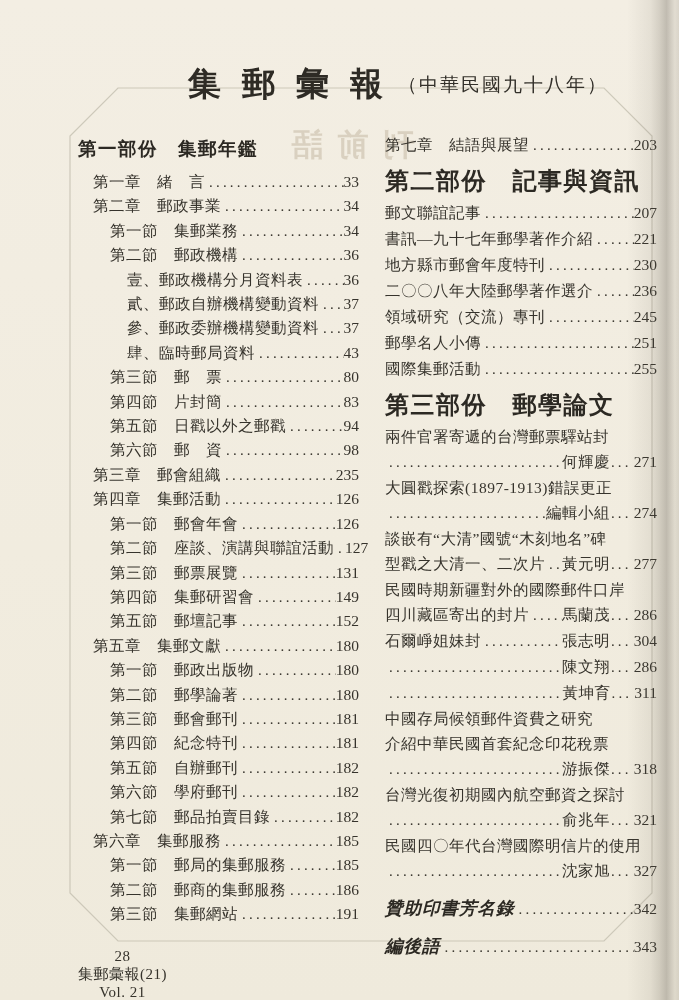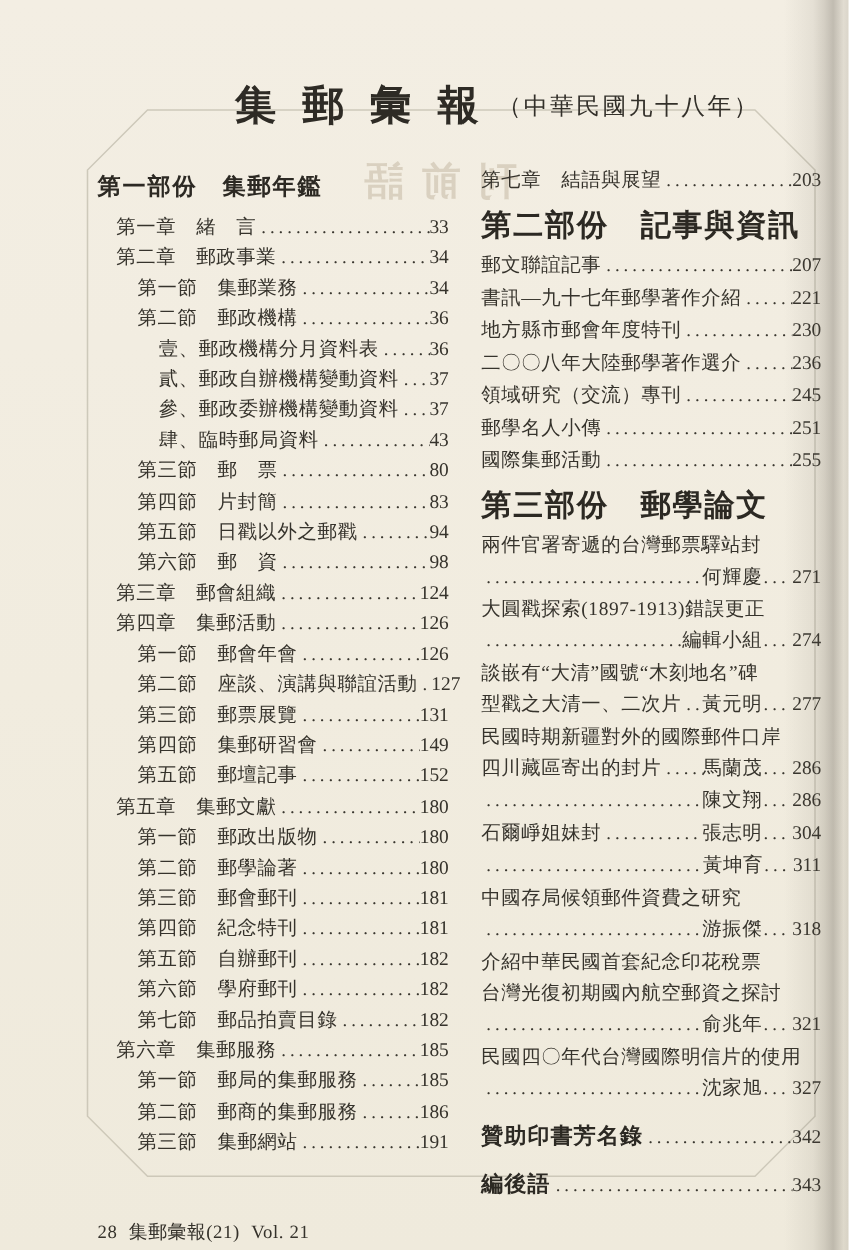--- a/index.html
+++ b/index.html
@@ -68,25 +68,25 @@
   .rows-right .i1 { }
   
   .t-heading { margin:10px 0 6px 0; }
   .t-heading .t {
     font-family:"Liberation Sans","DejaVu Sans",sans-serif;
     font-weight:bold; font-size:24px; letter-spacing:1.5px; line-height:26px; color:#2c2923;
   }
   .t-bold { margin-top:12px; line-height:26px; }
   .t-bold .t {
     font-family:"Liberation Sans","DejaVu Sans",sans-serif;
-    font-weight:bold; font-size:17.5px; letter-spacing:1px; color:#2c2923;
+    font-weight:bold; font-size:17.5px; letter-spacing:1px; color:#2c2923;font-style:italic;
   }
   .footer {
-    position:absolute; left:78px; top:976px; font-size:15px; letter-spacing:0.5px;
-    color:#35322b; display:flex; align-items:flex-end; white-space:pre;
+    position:absolute; left:78px; top:948px; font-size:15px; letter-spacing:0.5px;
+    color:#35322b; display:flex; align-items:center; white-space:pre;flex-direction:column;
   }
   .footer .sep { width:9px; }
 </style>
 </head>
 <body>
 
 <div class="page">
 
   <svg class="frame-svg" width="679" height="1000" viewBox="0 0 679 1000">
     <polygon points="118,88 604,88 652,136 652,893 604,941 118,941 70,893 70,136" fill="none" stroke="#c7c2b3" stroke-width="1.2" opacity="0.85"></polygon>
@@ -158,21 +158,21 @@
           <span class="pg">94</span>
         </div>
         <div class="row t-item i2">
           <span class="t">第六節　郵　資</span>
           <span class="leader"></span>
           <span class="pg">98</span>
         </div>
         <div class="row t-item i1">
           <span class="t">第三章　郵會組織</span>
           <span class="leader"></span>
-          <span class="pg">124</span>
+          <span class="pg">235</span>
         </div>
         <div class="row t-item i1">
           <span class="t">第四章　集郵活動</span>
           <span class="leader"></span>
           <span class="pg">126</span>
         </div>
         <div class="row t-item i2">
           <span class="t">第一節　郵會年會</span>
           <span class="leader"></span>
           <span class="pg">126</span>
@@ -339,50 +339,50 @@
         <div class="row t-title-only">
           <span class="t">民國時期新疆對外的國際郵件口岸</span>
         </div>
         <div class="row t-item">
           <span class="t">四川藏區寄出的封片</span>
           <span class="leader"></span>
           <span class="author">馬蘭茂</span>
           <span class="d3"></span>
           <span class="pg">286</span>
         </div>
-        <div class="row t-author i1">
-          <span class="leader"></span>
-          <span class="author">陳文翔</span>
-          <span class="d3"></span>
-          <span class="pg">286</span>
-        </div>
         <div class="row t-item">
           <span class="t">石爾崢姐妹封</span>
           <span class="leader"></span>
           <span class="author">張志明</span>
           <span class="d3"></span>
           <span class="pg">304</span>
         </div>
         <div class="row t-author i1">
           <span class="leader"></span>
+          <span class="author">陳文翔</span>
+          <span class="d3"></span>
+          <span class="pg">286</span>
+        </div>
+        <div class="row t-author i1">
+          <span class="leader"></span>
           <span class="author">黃坤育</span>
           <span class="d3"></span>
           <span class="pg">311</span>
         </div>
         <div class="row t-title-only">
           <span class="t">中國存局候領郵件資費之研究</span>
         </div>
+        <div class="row t-title-only">
+          <span class="t">介紹中華民國首套紀念印花稅票</span>
+        </div>
         <div class="row t-author i1">
           <span class="leader"></span>
           <span class="author">游振傑</span>
           <span class="d3"></span>
           <span class="pg">318</span>
-        </div>
-        <div class="row t-title-only">
-          <span class="t">介紹中華民國首套紀念印花稅票</span>
         </div>
         <div class="row t-title-only">
           <span class="t">台灣光復初期國內航空郵資之探討</span>
         </div>
         <div class="row t-author i1">
           <span class="leader"></span>
           <span class="author">俞兆年</span>
           <span class="d3"></span>
           <span class="pg">321</span>
         </div>

